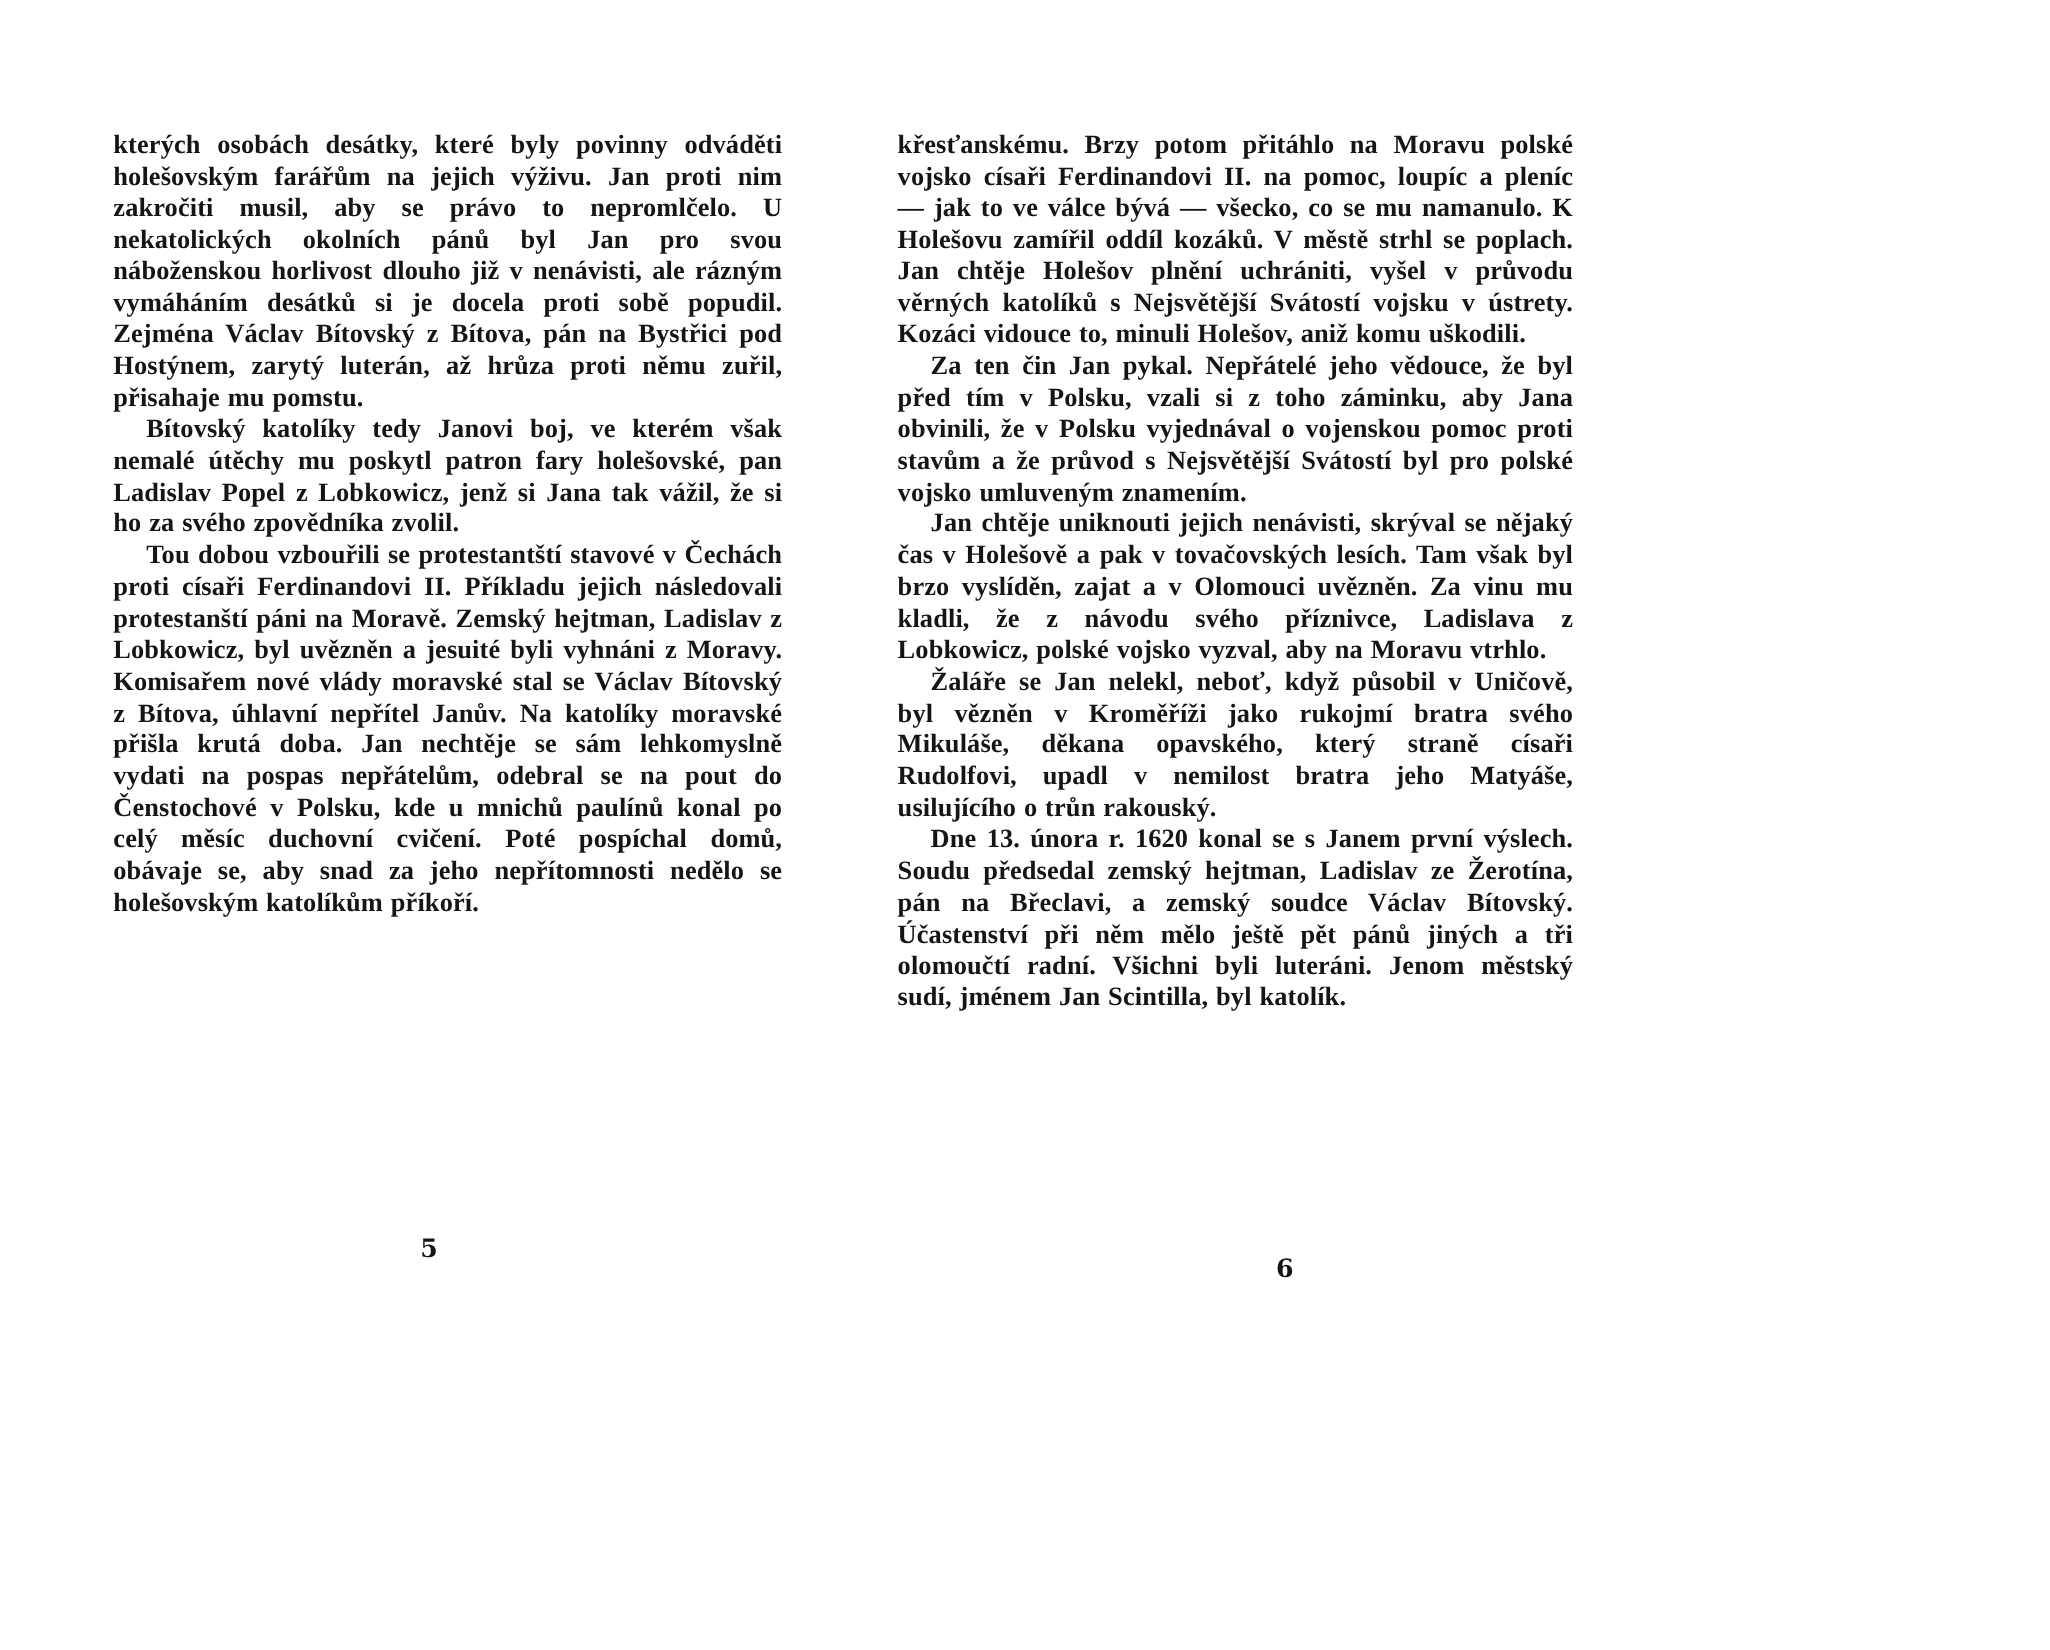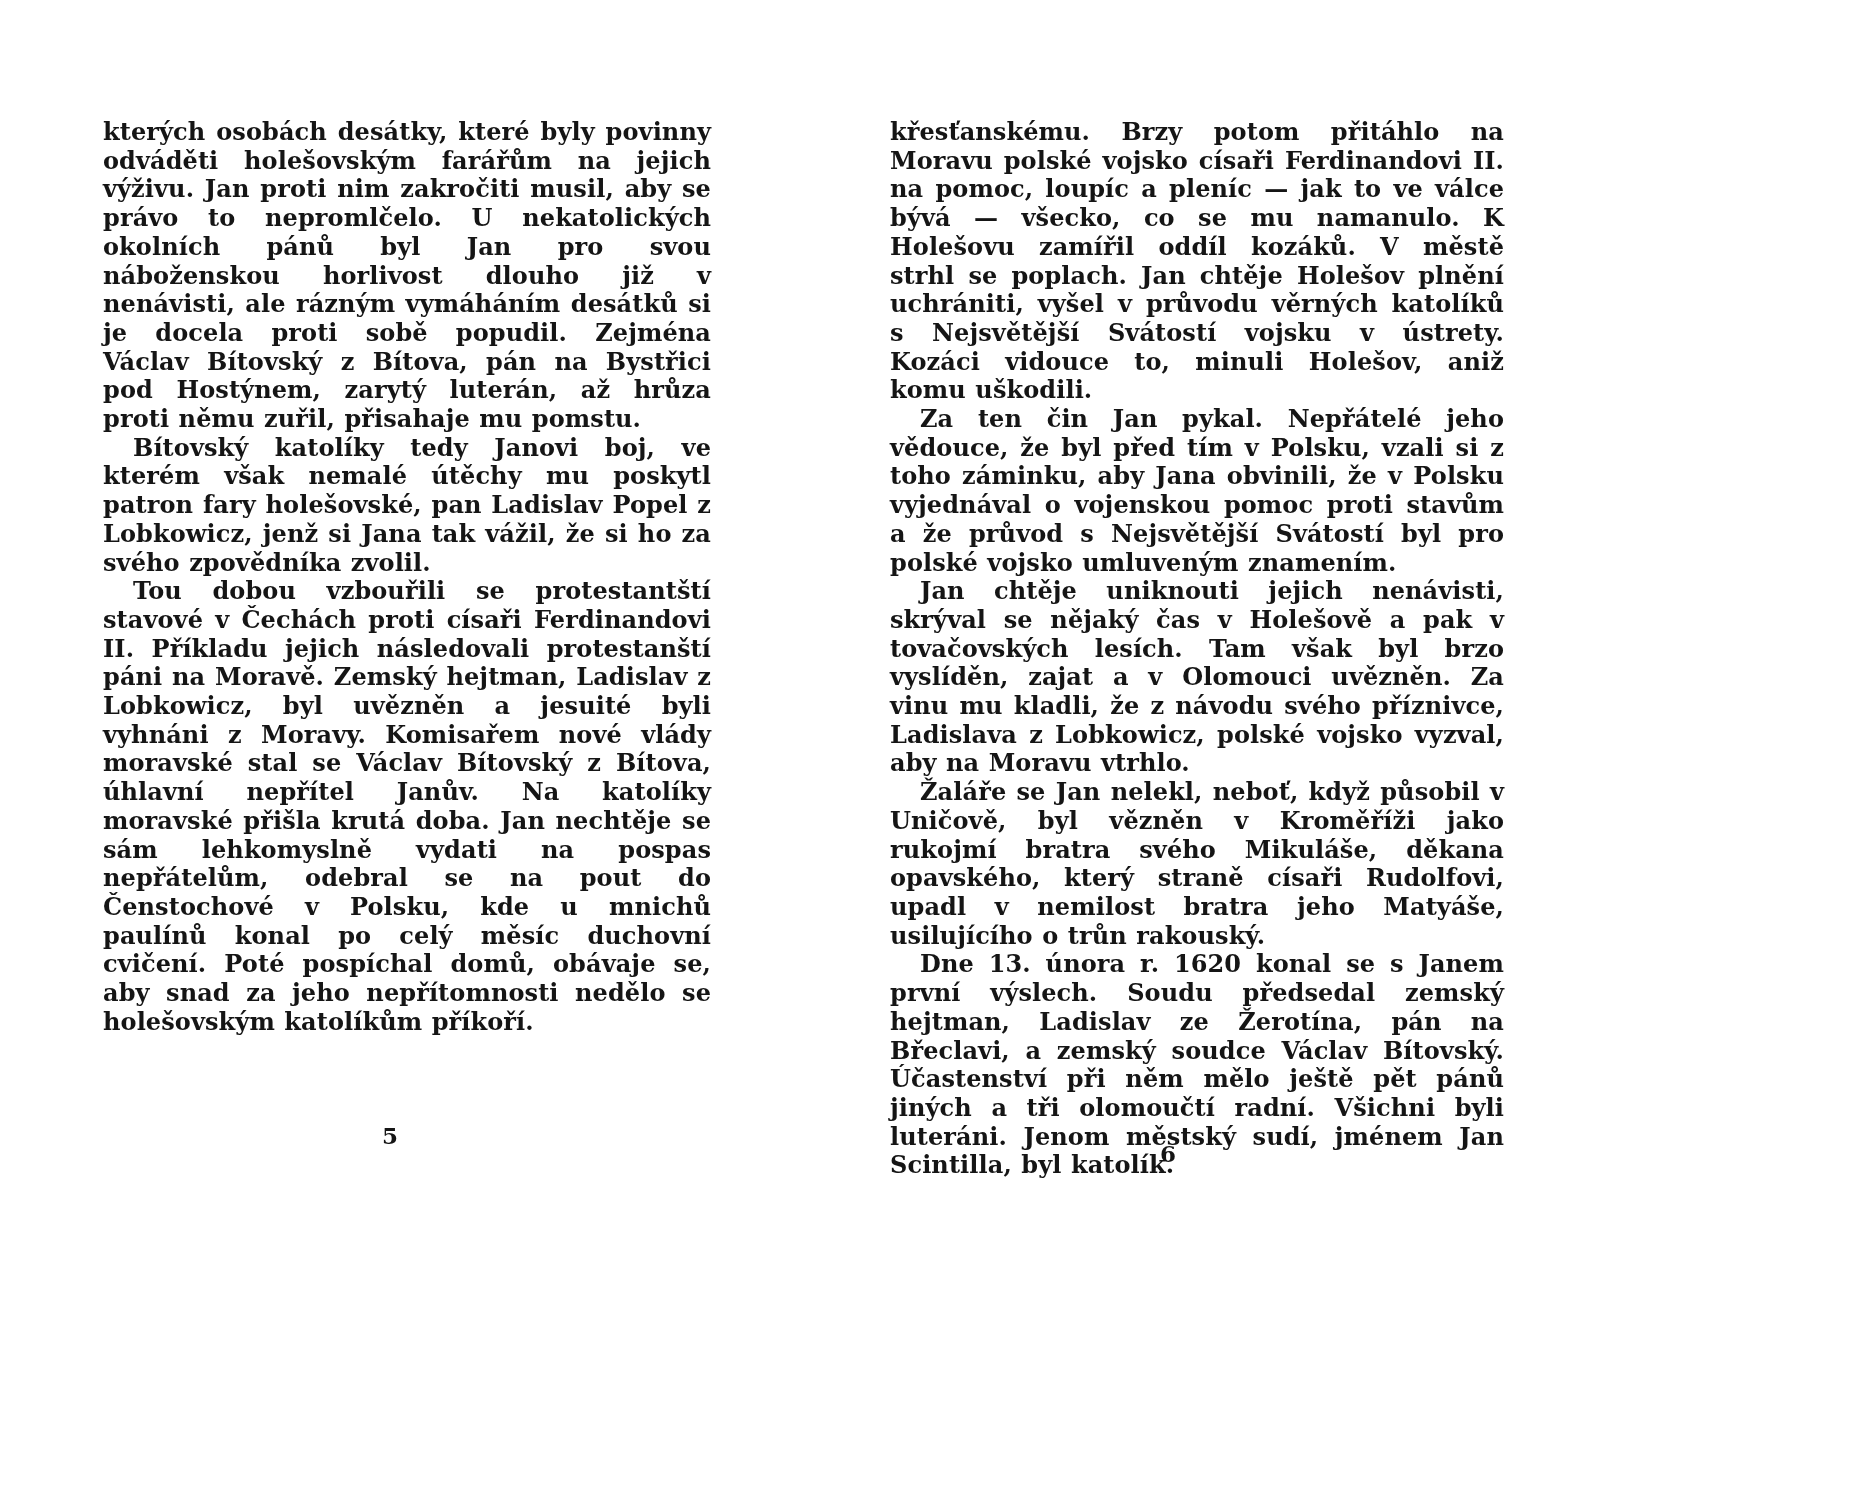--- a/index.html
+++ b/index.html
@@ -15,30 +15,31 @@
     color: #151515;
     overflow: hidden;
   }
   .spread {
     position: absolute;
     inset: 0;
     background: #ffffff;
   }
   .page {
     position: absolute;
+    font-family: Liberation Serif, serif;
   }
   .page-left-text {
     position: absolute;
     left: 103px;
     top: 118px;
     width: 608px;
   }
   .page-right-text {
     position: absolute;
-    left: 890px;
+    left: 816px;
     top: 118px;
     width: 614px;
   }
   p.para {
     margin: 0;
     padding: 0;
     text-align: justify;
     font-size: 24px;
     line-height: 28.7px;
     font-weight: 700;

